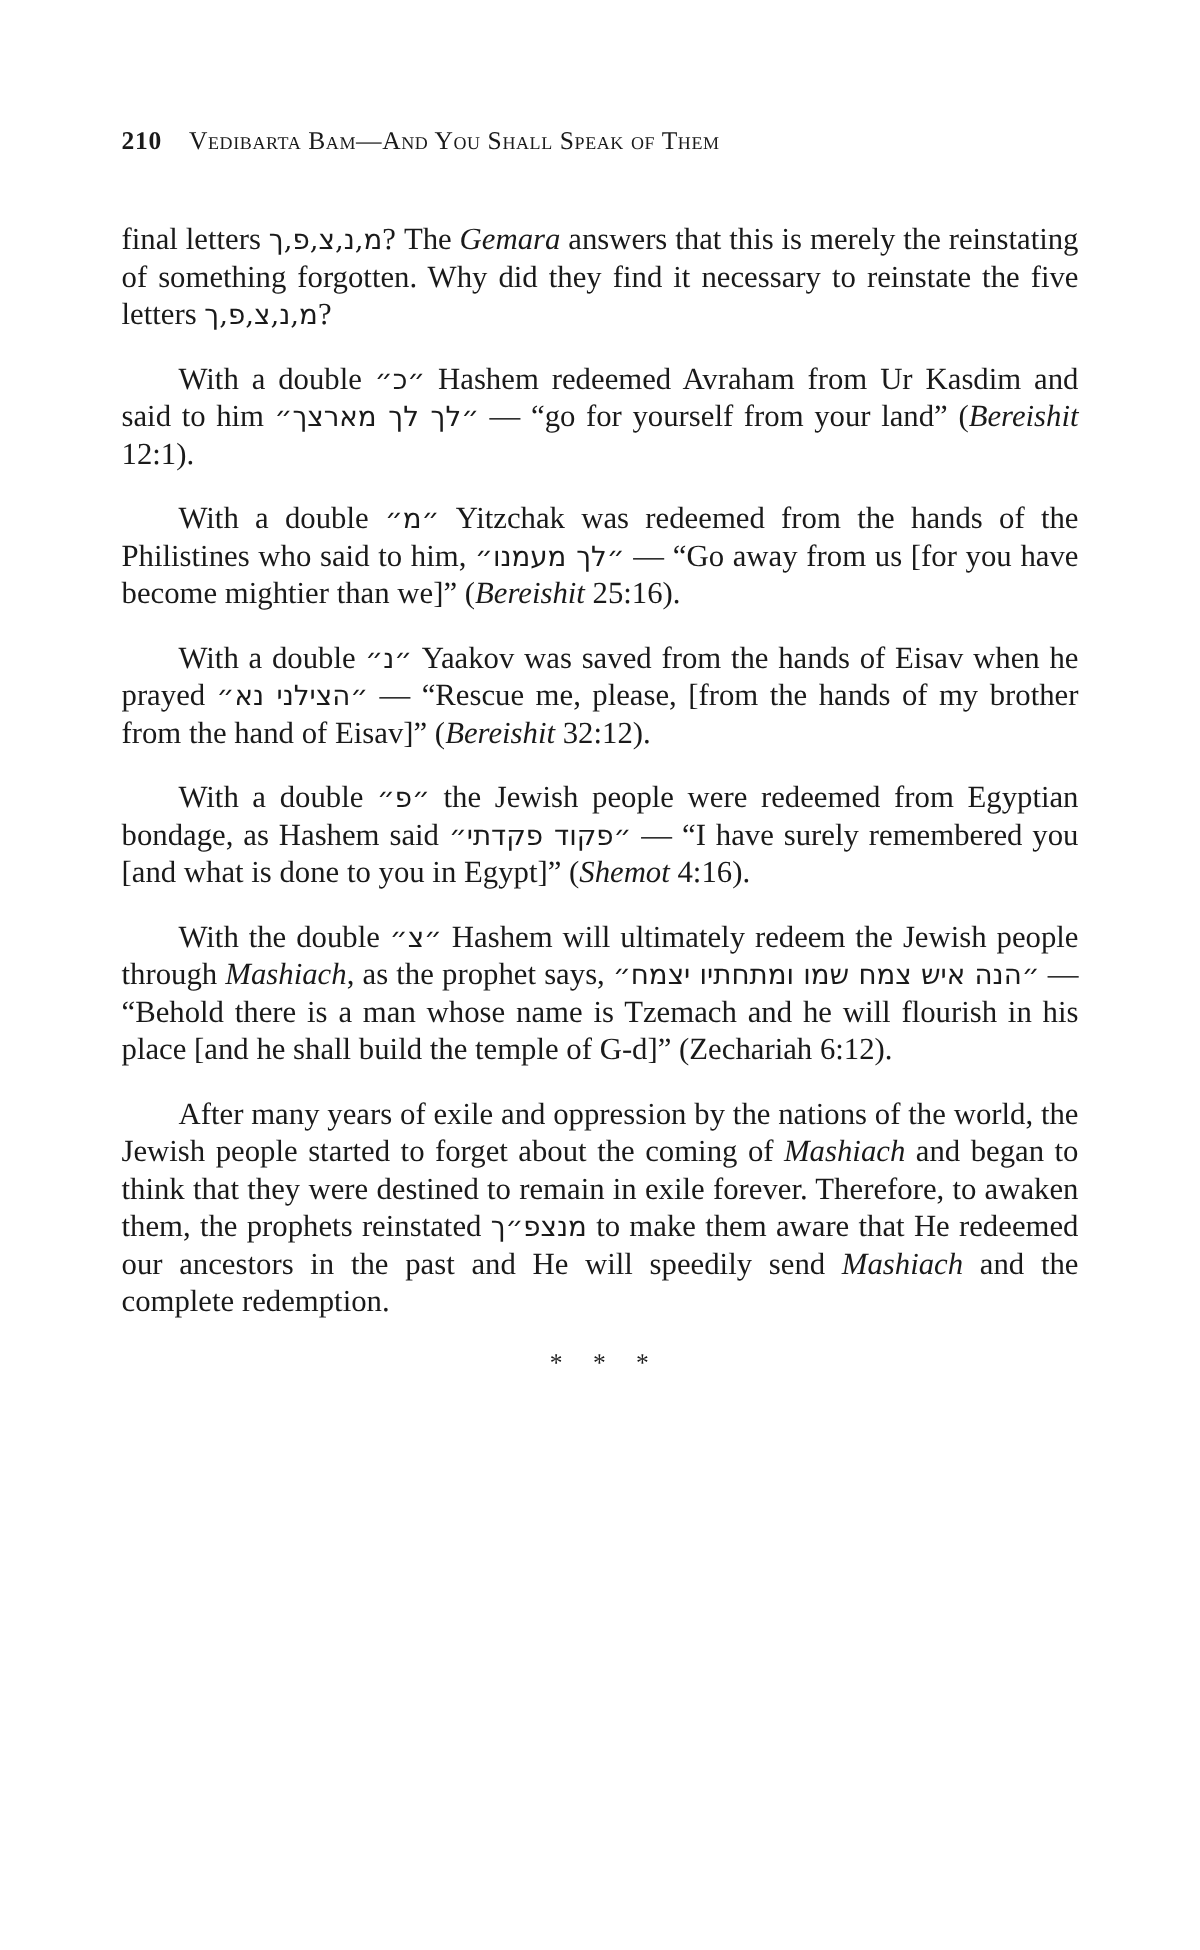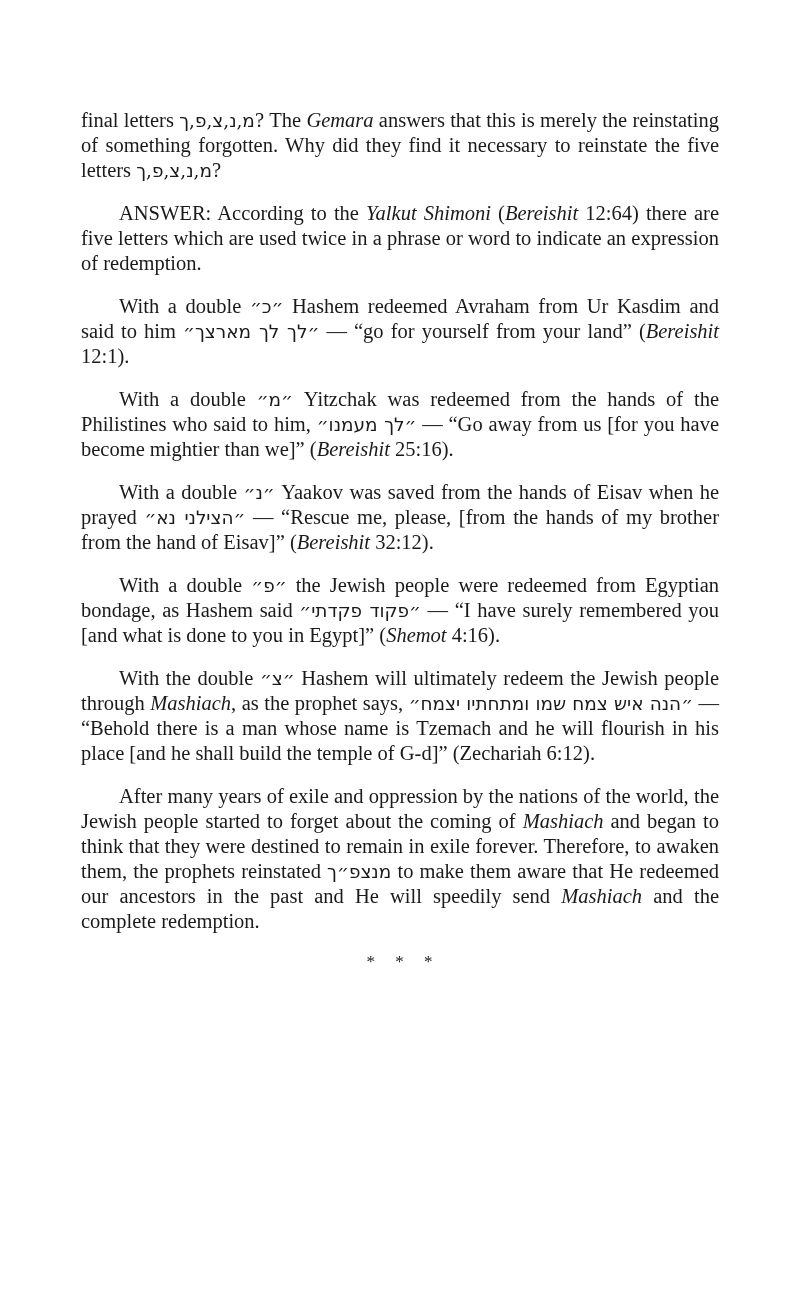--- a/index.html
+++ b/index.html
@@ -14,21 +14,21 @@
     color: #1a1a1a;
     overflow: hidden;
   }
   .header { font-size: 17px; white-space: nowrap; }
   .pagenum { font-weight: bold; letter-spacing: 0.5px; }
   .runtitle {
     font-variant: small-caps;
     margin-left: 18px;
     letter-spacing: 0.4px;
   }
-  .body { margin-top: 24px; }
+  .body { margin-top: 44px; }
   p.para {
     margin: 0 0 18px 0;
     font-size: 20.5px;
     line-height: 25px;
     text-align: justify;
   }
   p.para.indent { text-indent: 38px; }
   .he {
     font-family: "DejaVu Serif", "DejaVu Sans", sans-serif;
     font-size: 0.9em;
@@ -46,24 +46,26 @@
     font-size: 17px;
     margin-top: 16px;
     word-spacing: 14px;
     letter-spacing: 1px;
   }
 </style>
 </head>
 <body>
 
 <div class="page">
+  <div class="header">
+    <span class="pagenum">210</span><span class="runtitle">Vedibarta Bam—And You Shall Speak of Them</span>
+  </div>
 
   <div class="body">
       <p class="para"><span>final letters </span><span class="he">מ,נ,צ,פ,ך</span><span>? The </span><span class="i">Gemara</span><span> answers that this is merely the reinstating of something forgotten. Why did they find it necessary to reinstate the five letters </span><span class="he">מ,נ,צ,פ,ך</span><span>?</span></p>
-      <p class="para indent"><span>ANSWER: According to the </span><span class="i">Yalkut Shimoni</span><span> (</span><span class="i">Bereishit</span><span> 12:64) there are five letters which are used twice in a phrase or word to indicate an expression of redemption.</span></p>
       <p class="para indent"><span>With a double </span><span class="he">״כ״</span><span> Hashem redeemed Avraham from Ur Kasdim and said to him </span><span class="he">״</span><span class="he b">לך לך</span><span class="he"> מארצך״</span><span> — “go for yourself from your land” (</span><span class="i">Bereishit</span><span> 12:1).</span></p>
       <p class="para indent"><span>With a double </span><span class="he">״מ״</span><span> Yitzchak was redeemed from the hands of the Philistines who said to him, </span><span class="he">״לך </span><span class="he b">מעמנו</span><span class="he">״</span><span> — “Go away from us [for you have become mightier than we]” (</span><span class="i">Bereishit</span><span> 25:16).</span></p>
       <p class="para indent"><span>With a double </span><span class="he">״נ״</span><span> Yaakov was saved from the hands of Eisav when he prayed </span><span class="he">״הצילני </span><span class="he b">נא</span><span class="he">״</span><span> — “Rescue me, please, [from the hands of my brother from the hand of Eisav]” (</span><span class="i">Bereishit</span><span> 32:12).</span></p>
       <p class="para indent"><span>With a double </span><span class="he">״פ״</span><span> the Jewish people were redeemed from Egyptian bondage, as Hashem said </span><span class="he">״</span><span class="he b">פקוד פקדתי</span><span class="he">״</span><span> — “I have surely remembered you [and what is done to you in Egypt]” (</span><span class="i">Shemot</span><span> 4:16).</span></p>
       <p class="para indent"><span>With the double </span><span class="he">״צ״</span><span> Hashem will ultimately redeem the Jewish people through </span><span class="i">Mashiach</span><span>, as the prophet says, </span><span class="he">״הנה איש </span><span class="he b">צמח</span><span class="he"> שמו ומתחתיו יצמח״</span><span> — “Behold there is a man whose name is Tzemach and he will flourish in his place [and he shall build the temple of G-d]” (Zechariah 6:12).</span></p>
       <p class="para indent"><span>After many years of exile and oppression by the nations of the world, the Jewish people started to forget about the coming of </span><span class="i">Mashiach</span><span> and began to think that they were destined to remain in exile forever. Therefore, to awaken them, the prophets reinstated </span><span class="he">מנצפ״ך</span><span> to make them aware that He redeemed our ancestors in the past and He will speedily send </span><span class="i">Mashiach</span><span> and the complete redemption.</span></p>
     </div>
 
 
   <div class="separator">* * *</div>

